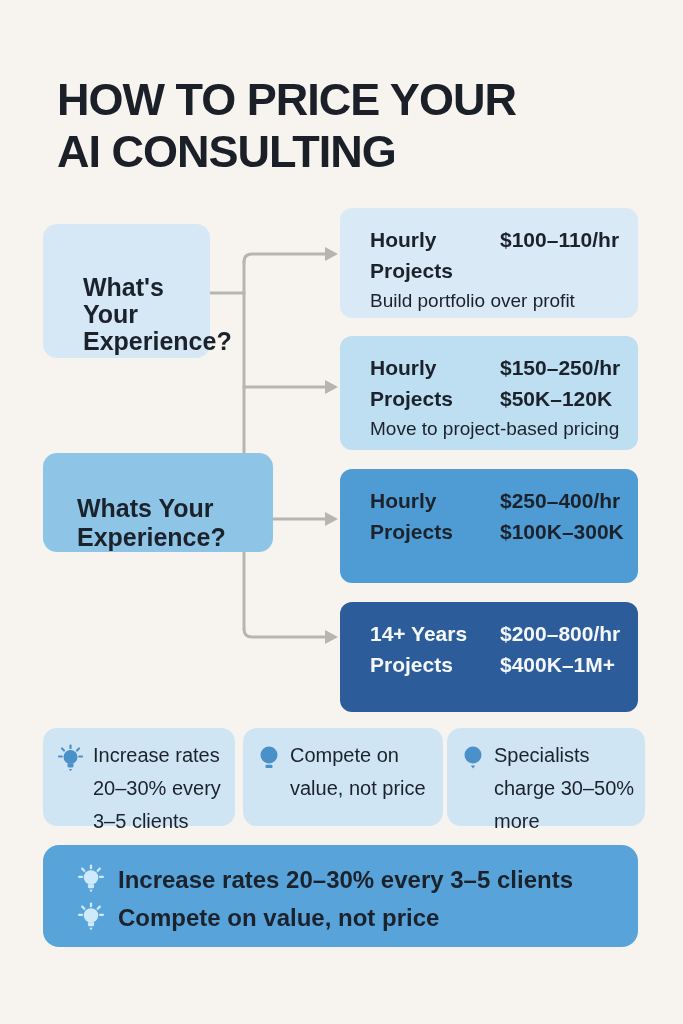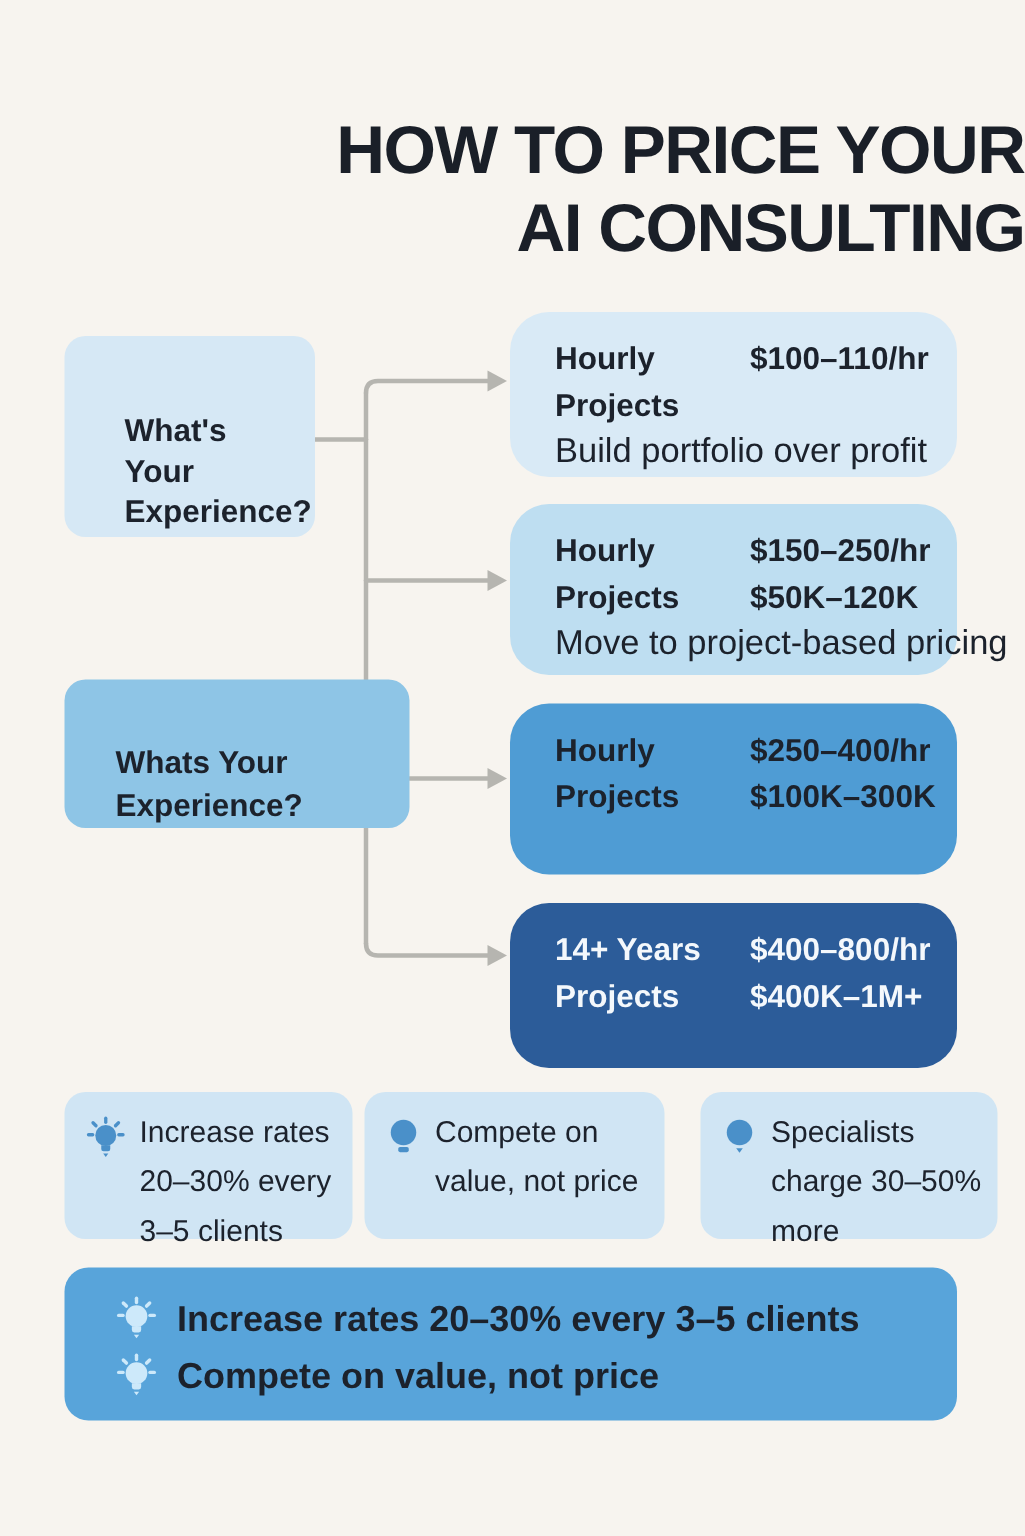--- a/index.html
+++ b/index.html
@@ -25,62 +25,62 @@
     background:var(--background);
     font-family:"Liberation Sans", sans-serif;
     color:var(--text-dark);
     overflow:hidden;
   }
   .page{position:relative;width:683px;height:1024px;}
 
   
   .title{
     position:absolute;top:74px;left:57px;width:626px;
-    text-align:right;font-weight:bold;font-size:45px;line-height:52px;
+    text-align:left;font-weight:bold;font-size:45px;line-height:52px;
     letter-spacing:-1px;color:var(--title-text);
   }
   .title span{display:block;}
 
   
   .connectors{position:absolute;left:0;top:0;width:683px;height:1024px;pointer-events:none;}
   .conn{stroke:var(--connector);stroke-width:3;fill:none;stroke-linecap:round;}
   .arrowhead{fill:var(--connector);}
 
   
   .q-box{
-    position:absolute;border-radius:14px;font-size:21px;font-weight:600;
+    position:absolute;border-radius:14px;font-size:25px;font-weight:600;
     white-space:pre-line;color:var(--text-dark);
   }
   #q1{left:43px;top:224px;width:167px;height:134px;background:var(--question1-bg);
       padding:23px 0 0 40px;line-height:27px;}
   #q2{left:43px;top:453px;width:230px;height:99px;background:var(--question2-bg);
       padding:12px 0 0 34px;line-height:29px;}
 
   
   .tier{
-    position:absolute;left:340px;width:298px;border-radius:26px;
+    position:absolute;left:340px;width:298px;border-radius:12px;
     padding:16px 6px 0 30px;font-size:21px;color:var(--text-dark);
   }
   #tier1{top:208px;height:110px;background:var(--tier1-bg);}
   #tier2{top:336px;height:114px;background:var(--tier2-bg);}
   #tier3{top:469px;height:114px;background:var(--tier3-bg);}
   #tier4{top:602px;height:110px;background:var(--tier4-bg);color:var(--text-light);}
   .tier-row{display:flex;line-height:31px;font-weight:700;}
   .tier-row .lbl{width:130px;flex:none;}
-  .tier-note{font-size:23px;font-weight:400;line-height:29px;white-space:nowrap;}
+  .tier-note{font-size:19px;font-weight:400;line-height:29px;white-space:nowrap;}
 
   
   .tip{
     position:absolute;top:728px;height:98px;background:var(--tip-bg);border-radius:14px;
     display:flex;gap:9px;padding:11px 8px 0 14px;
     font-size:20px;line-height:33px;font-weight:500;color:var(--text-dark);
   }
   #tip1{left:43px;width:192px;}
   #tip2{left:243px;width:200px;}
-  #tip3{left:447px;width:198px;margin-left:20px;}
+  #tip3{left:447px;width:198px;}
   .tip .bulb{flex:none;margin-top:5px;}
   .bulb-blue{color:var(--bulb-blue);}
   .bulb-light{color:var(--bulb-light);}
 
   
   .banner{
     position:absolute;left:43px;top:845px;width:595px;height:102px;
     background:var(--banner-bg);border-radius:16px;
     display:flex;flex-direction:column;gap:7px;padding:19px 0 0 34px;
   }
@@ -152,21 +152,21 @@
     </div>
     <div class="tier-row">
       <span class="lbl">Projects</span>
       <span class="val">$100K–300K</span>
     </div>
   </div>
 
   <div class="tier" id="tier4">
     <div class="tier-row">
       <span class="lbl">14+ Years</span>
-      <span class="val">$400–800/hr</span>
+      <span class="val">$200–800/hr</span>
     </div>
     <div class="tier-row">
       <span class="lbl">Projects</span>
       <span class="val">$400K–1M+</span>
     </div>
   </div>
 
   <div class="tip" id="tip1">
     <svg class="bulb bulb-blue" width="27" height="30" viewBox="0 0 27 30" xmlns="http://www.w3.org/2000/svg">
       <g stroke="currentColor" stroke-width="2.2" stroke-linecap="round">

